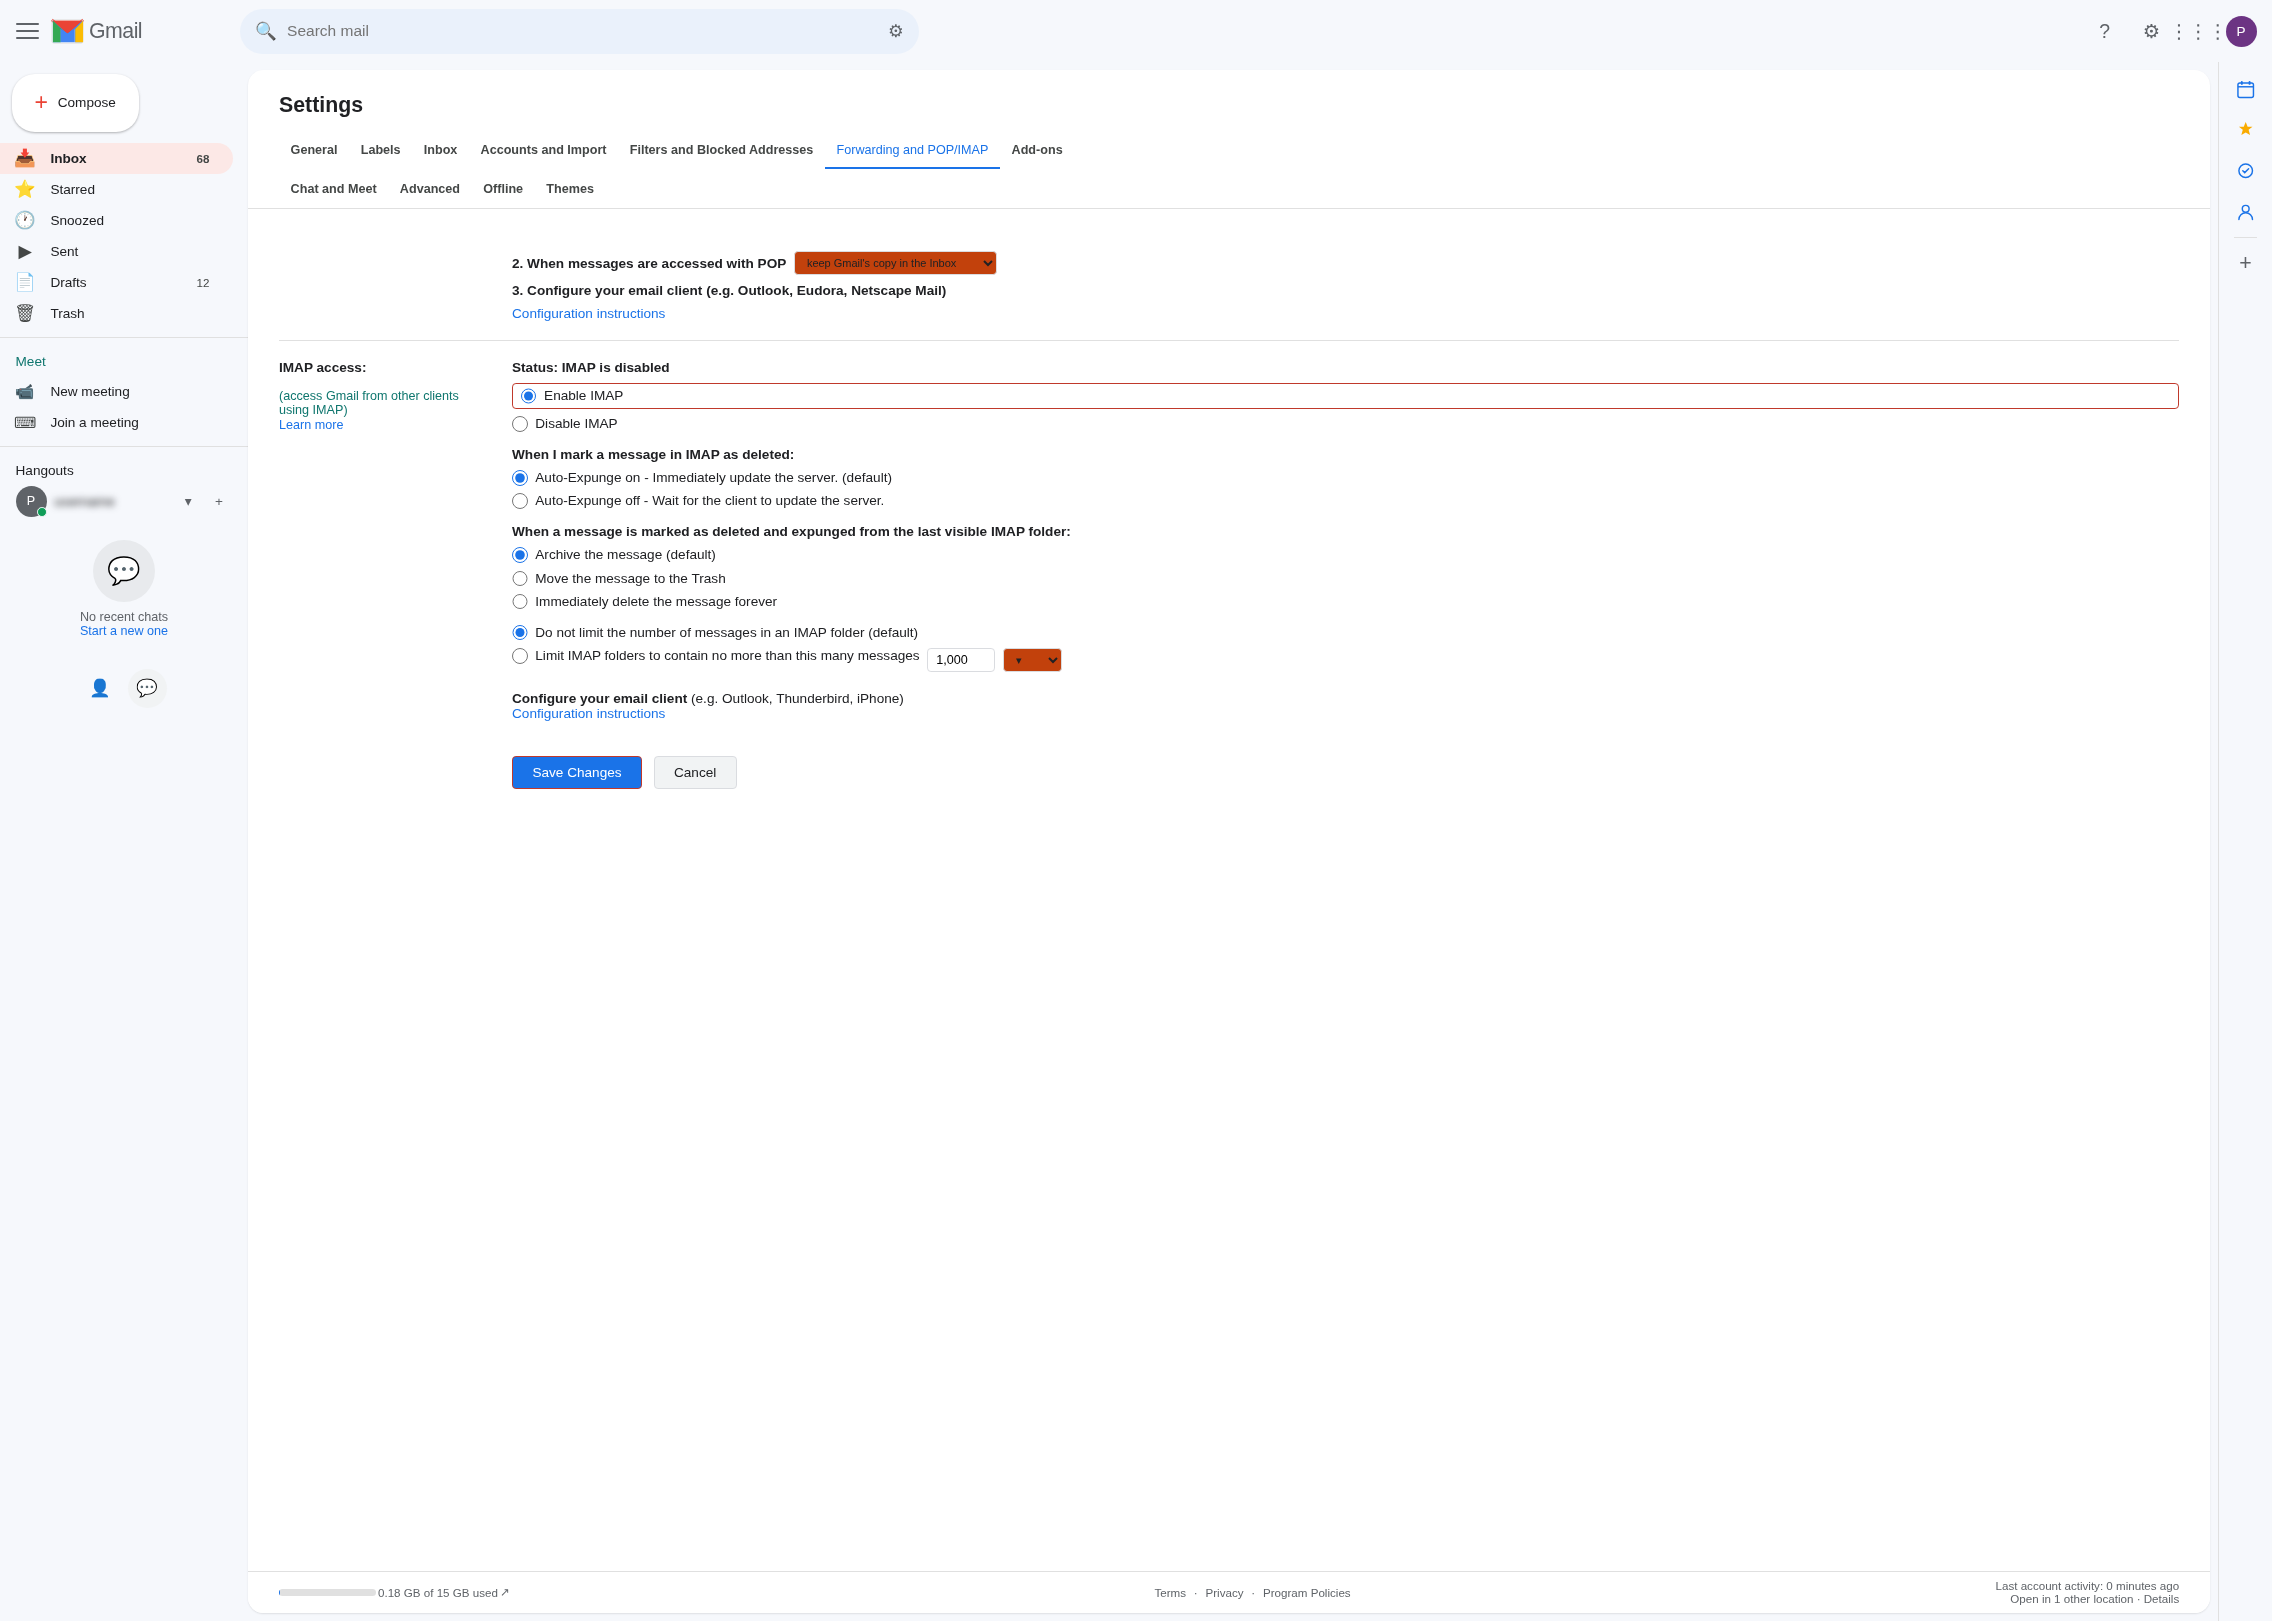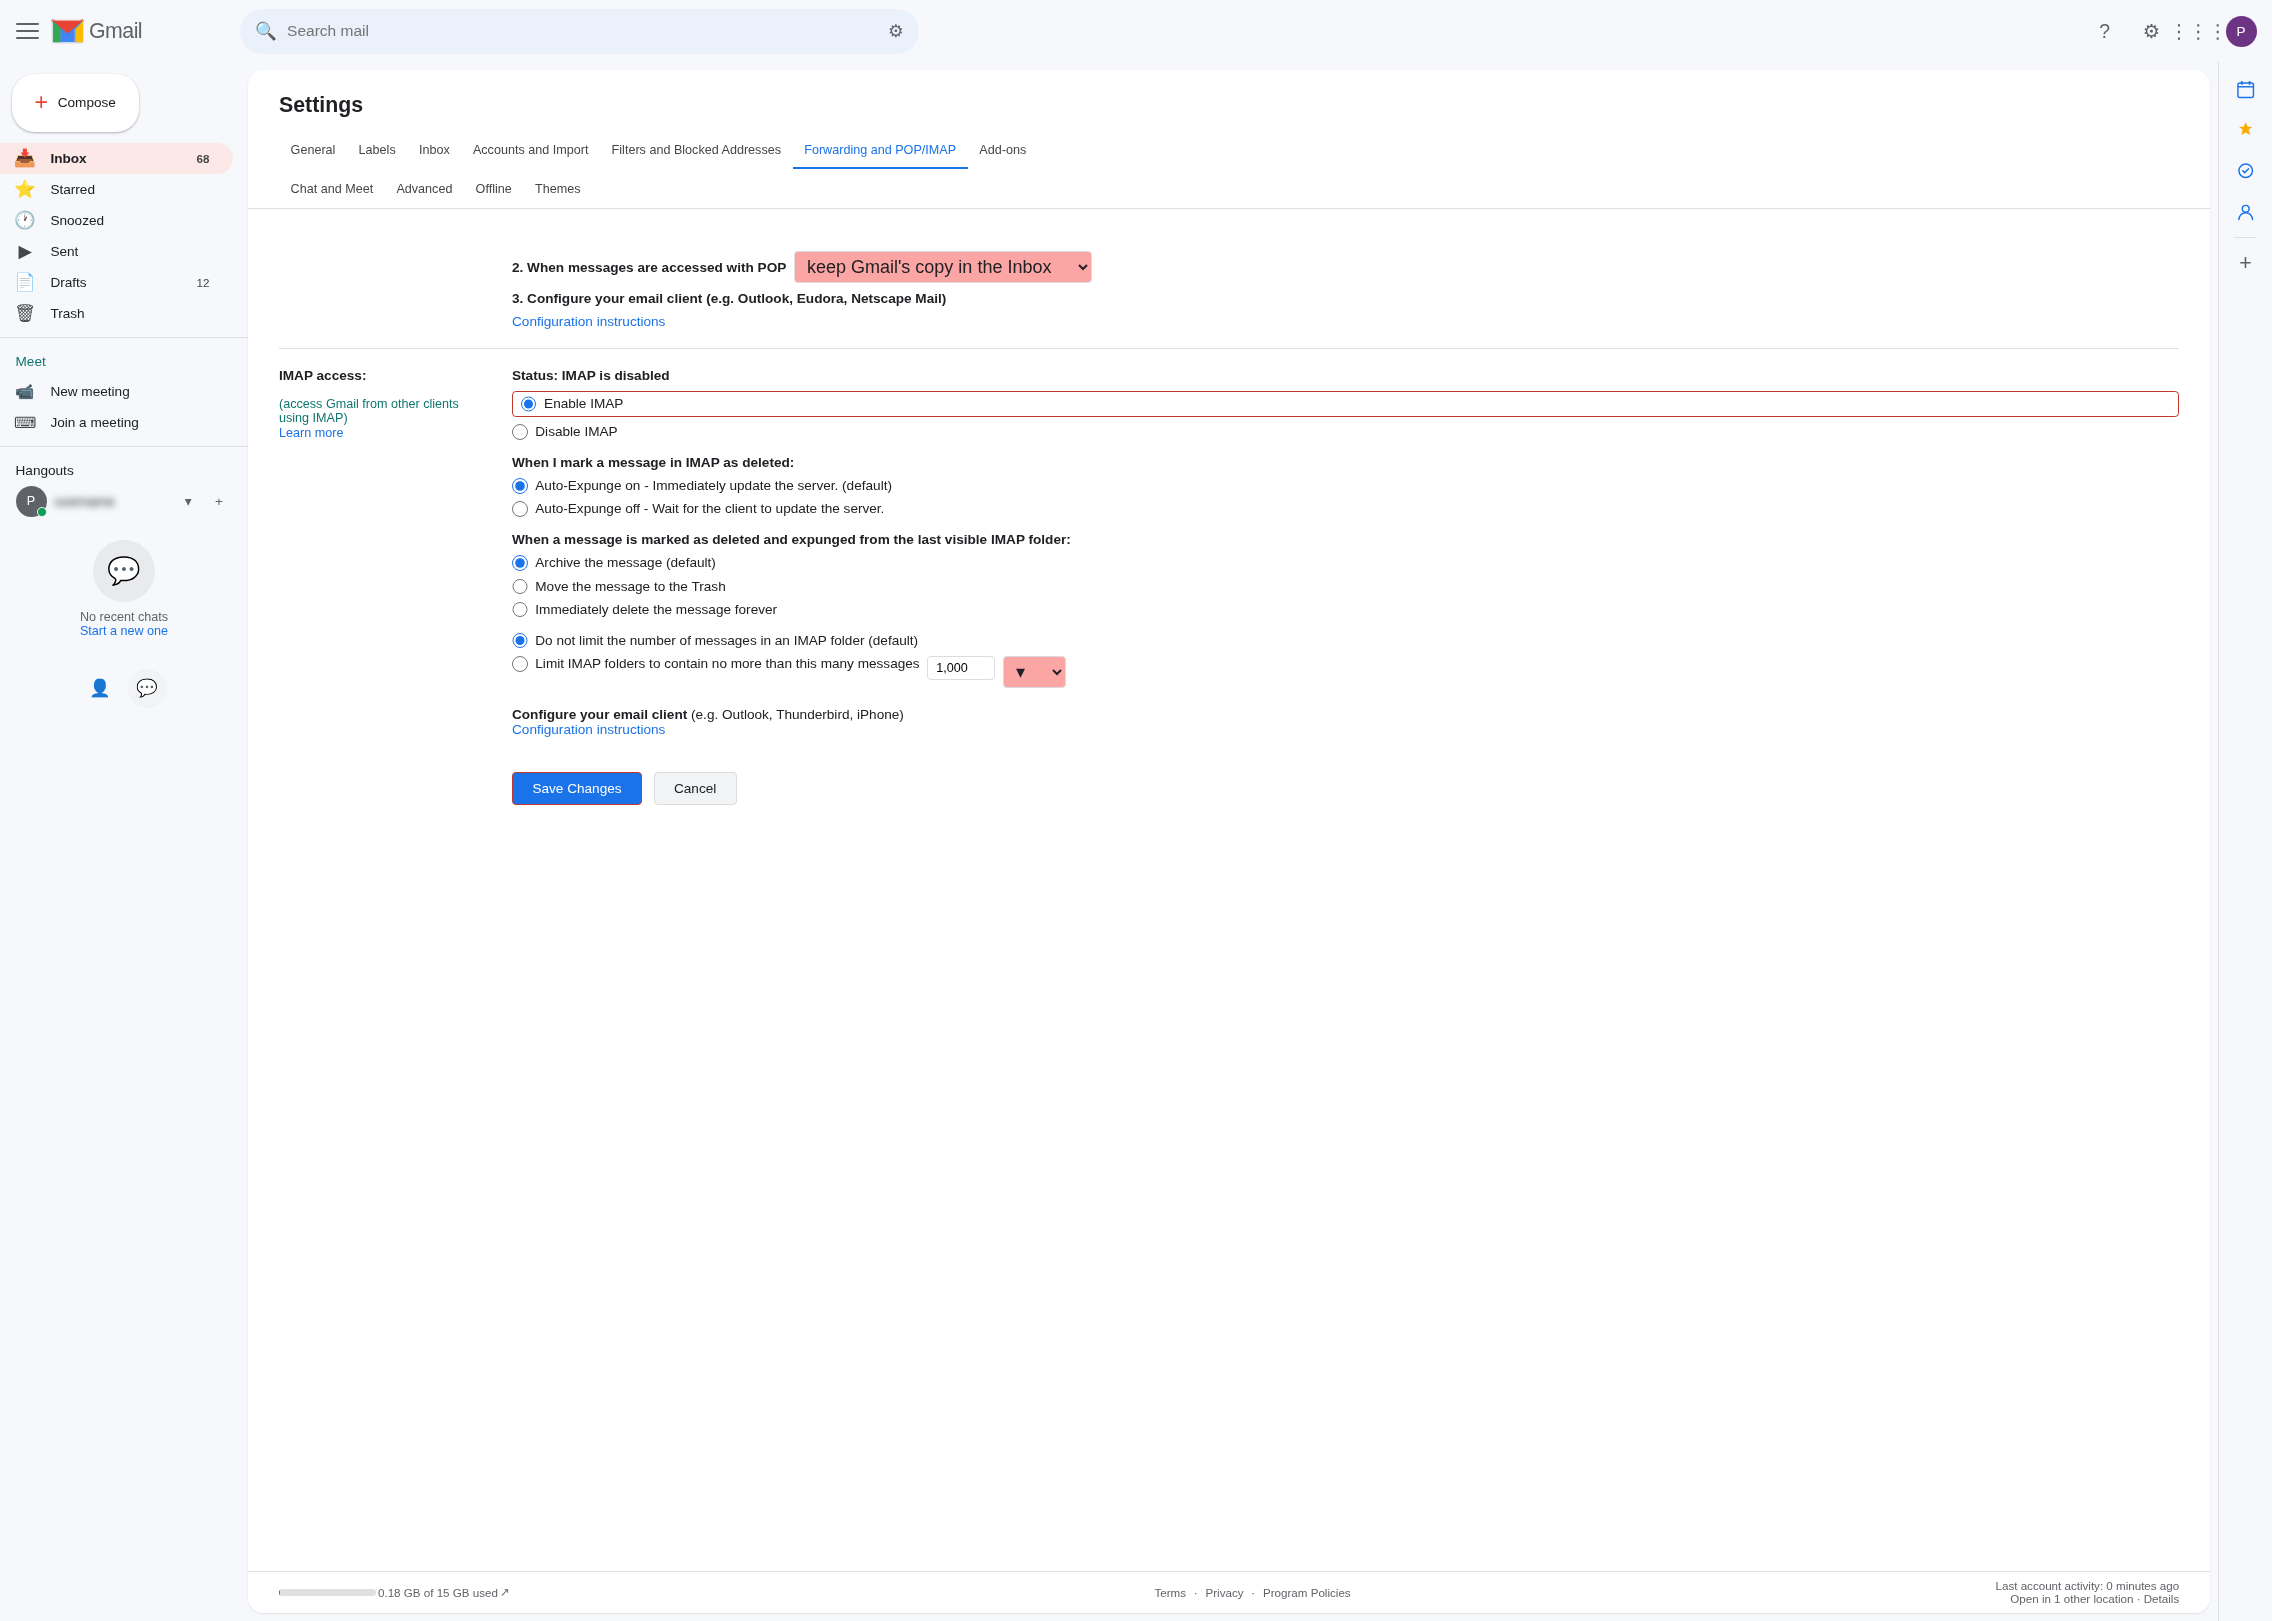--- a/index.html
+++ b/index.html
@@ -66,21 +66,21 @@
     .side-divider { width: 23px; border-top: 1px solid #e0e0e0; margin: 3.9px 0; }
     .side-plus { color: #5f6368; }
 
     
     .content { flex: 1; overflow: hidden; display: flex; flex-direction: column; background: white; border-radius: 15.5px; margin: 7.8px 7.8px 7.8px 0; box-shadow: 0 1px 1.9px rgba(0,0,0,0.1); }
 
     
     .settings-header { padding: 23px 31px 0 31px; border-bottom: 1px solid #e0e0e0; flex-shrink: 0; }
     .settings-title { font-size: 21.3px; font-weight: 700; margin-bottom: 15.5px; color: #202124; }
     .settings-tabs { display: flex; gap: 0; flex-wrap: wrap; }
-    .tab { padding: 9.7px 11.6px; font-size: 12.6px; color: #444746; cursor: pointer; border-bottom: 2.9px solid transparent; white-space: nowrap; text-decoration: none; }
+    .tab { padding: 9.7px 11.6px; font-size: 12.6px; color: #444746; cursor: pointer; border-bottom: 2.9px solid transparent; white-space: nowrap; text-decoration: none; font-weight: bold; }
     .tab.active { color: #1a73e8; border-bottom-color: #1a73e8; font-weight: 500; }
     .tabs-row2 { display: flex; gap: 0; margin-top: 3.9px; }
 
     
     .settings-body { flex: 1; overflow-y: auto; padding: 23px 31px; }
 
     .settings-section { display: flex; gap: 39px; padding: 19.4px 0; border-bottom: 1px solid #e0e0e0; }
     .settings-section:last-of-type { border-bottom: none; }
     .section-label { width: 194px; flex-shrink: 0; }
     .section-label .label-title { font-size: 13.6px; font-weight: 700; color: #202124; }
@@ -125,21 +125,21 @@
     .footer-right { text-align: right; }
     .storage-bar { display: flex; align-items: center; gap: 2px; }
     .storage-progress { width: 97px; height: 7.8px; background: #e0e0e0; border-radius: 3.9px; overflow: hidden; }
     .storage-fill { height: 100%; background: #1a73e8; width: 1.2%; border-radius: 3.9px; }
 
     
     .settings-body::-webkit-scrollbar { width: 7.8px; }
     .settings-body::-webkit-scrollbar-track { background: #f1f3f4; }
     .settings-body::-webkit-scrollbar-thumb { background: #bdbdbd; border-radius: 3.9px; }
 
-    select { border: 1px solid #dadce0; border-radius: 3.9px; padding: 3.9px 23px 3.9px 7.8px; font-size: 18px; color: #202124; background: #fca5a5; cursor: pointer; }
+    select { border: 1px solid #dadce0; border-radius: 3.9px; padding: 3.9px 23px 3.9px 7.8px; font-size: 11px; color: #202124; background: #c2410c; cursor: pointer; }
   </style>
 </head>
 <body>
 
 <div class="topbar">
   <div class="topbar-left">
     <div class="hamburger">
       <span></span>
         <span></span>
         <span></span>

